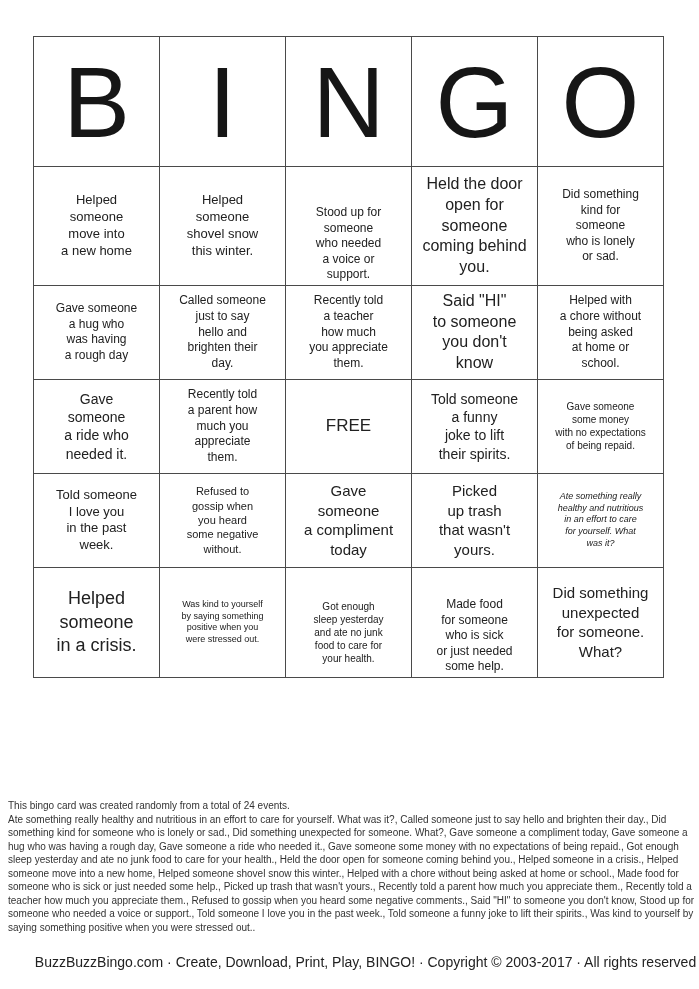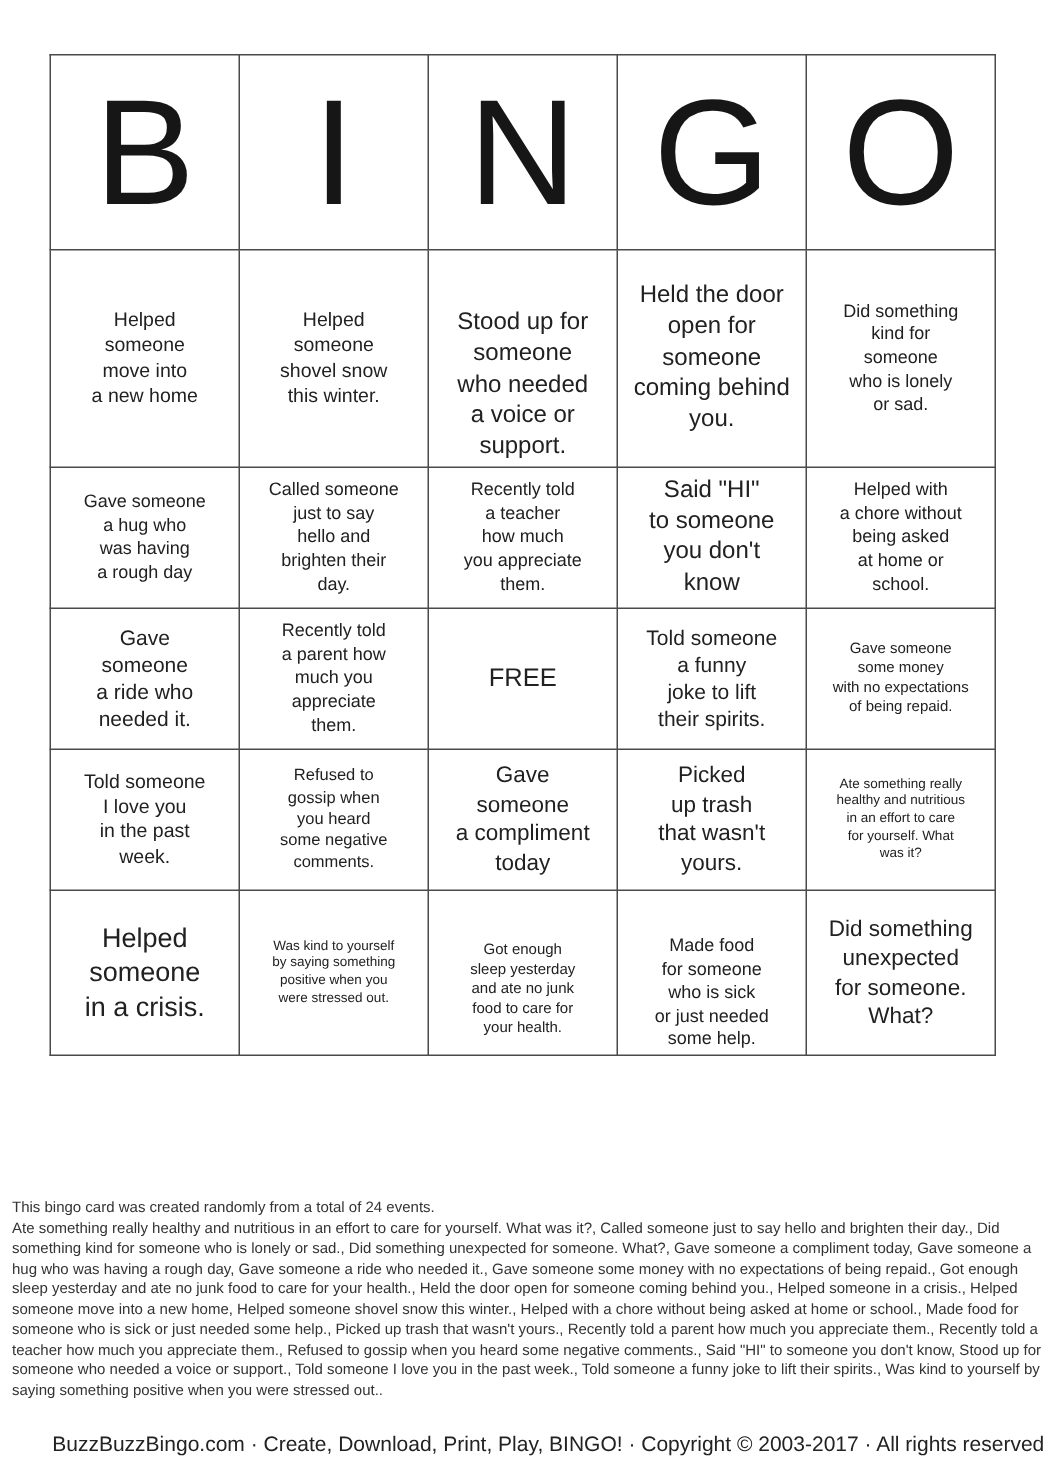--- a/index.html
+++ b/index.html
@@ -70,21 +70,21 @@
     </tr>
     <tr class="body-row">
       <td><span class="cell-text" style="font-size: 13px;">Helped
 someone
 move into
 a new home</span></td>
       <td><span class="cell-text" style="font-size: 13px;">Helped
 someone
 shovel snow
 this winter.</span></td>
-      <td><span class="cell-text" style="font-size: 16px; margin-top: 36px;">Stood up for
+      <td><span class="cell-text" style="font-size: 12px; margin-top: 36px;">Stood up for
 someone
 who needed
 a voice or
 support.</span></td>
       <td><span class="cell-text" style="font-size: 16px;">Held the door
 open for
 someone
 coming behind
 you.</span></td>
       <td><span class="cell-text" style="font-size: 12px;">Did something
@@ -140,30 +140,30 @@
     </tr>
     <tr class="body-row">
       <td><span class="cell-text" style="font-size: 13px;">Told someone
 I love you
 in the past
 week.</span></td>
       <td><span class="cell-text" style="font-size: 11px;">Refused to
 gossip when
 you heard
 some negative
-comments.</span></td>
+without.</span></td>
       <td><span class="cell-text" style="font-size: 15px;">Gave
 someone
 a compliment
 today</span></td>
       <td><span class="cell-text" style="font-size: 15px;">Picked
 up trash
 that wasn't
 yours.</span></td>
-      <td><span class="cell-text" style="font-size: 9px;">Ate something really
+      <td><span class="cell-text" style="font-size: 9px; font-style: italic;">Ate something really
 healthy and nutritious
 in an effort to care
 for yourself. What
 was it?</span></td>
     </tr>
     <tr class="body-row">
       <td><span class="cell-text" style="font-size: 18px;">Helped
 someone
 in a crisis.</span></td>
       <td><span class="cell-text" style="font-size: 9px;">Was kind to yourself

